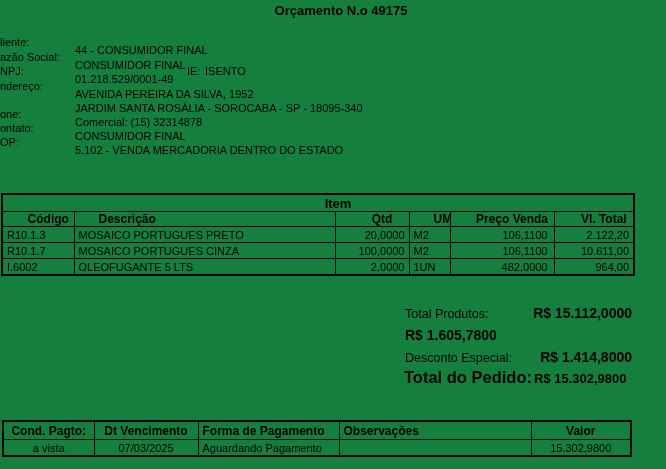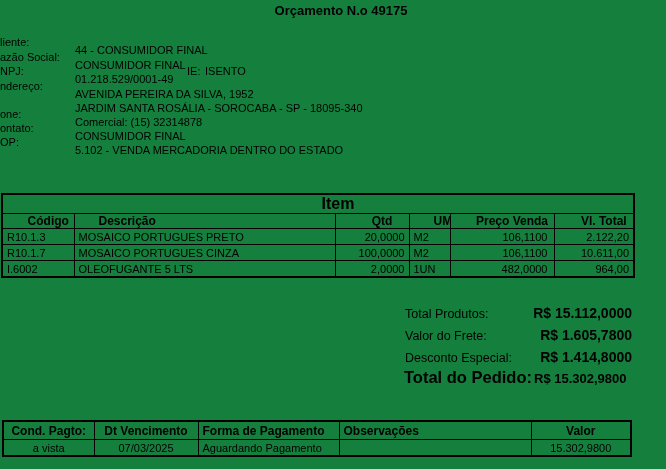--- a/index.html
+++ b/index.html
@@ -28,21 +28,21 @@
   .info-value { position: absolute; left: 75px; margin-top: 8px; }
   .ie-label   { position: absolute; left: 187px; }
   .ie-value   { position: absolute; left: 205px; }
   .b { font-weight: normal; }
   
   table { border-collapse: collapse; table-layout: fixed; font-size: 11px; color: #000; }
   .items-table   { position: absolute; left: 1px; top: 193px; width: 632px; border: 2px solid #000; }
   .payment-table { position: absolute; left: 2px; top: 420px; width: 628px; border: 2px solid #000; }
   th, td { border: 1px solid #000; padding: 0 4px; vertical-align: middle; overflow: hidden; white-space: nowrap; }
   th { font-size: 12px; font-weight: bold; }
-  .items-table .group-header-row td { height: 16px; font-size: 16px; font-weight: bold; text-align: center; text-indent: 40px; }
+  .items-table .group-header-row td { height: 16px; font-size: 13px; font-weight: bold; text-align: center; text-indent: 40px; }
   .items-table .header-row th { height: 14px; padding-left: 24px; }
   .items-table .data-row td { height: 15px; }
   .payment-table .header-row th { height: 17px; }
   .payment-table .data-row td { height: 15px; }
   .al { text-align: left; }
   .ac { text-align: center; }
   .ar { text-align: right; }
   .pr6 { padding-right: 6px; }
   
   .totals { position: absolute; left: 405px; top: 306px; width: 227px; }
@@ -144,21 +144,20 @@
     </tr>
   </tbody>
     </table>
 
   <div class="totals">
     <div class="total-row" style="top:0px">
       <span class="total-label b">Total Produtos:</span>
       <span class="total-value">R$ 15.112,0000</span>
     </div>
     <div class="total-row" style="top:22px">
-      <span class="total-label b">Valor do Frete:</span>
       <span class="total-value">R$ 1.605,7800</span>
     </div>
     <div class="total-row" style="top:44px">
       <span class="total-label">Desconto Especial:</span>
       <span class="total-value">R$ 1.414,8000</span>
     </div>
   </div>
   <div class="grand-total">
     <span class="grand-label">Total do Pedido:</span>
     <span class="grand-value">R$ 15.302,9800</span>

